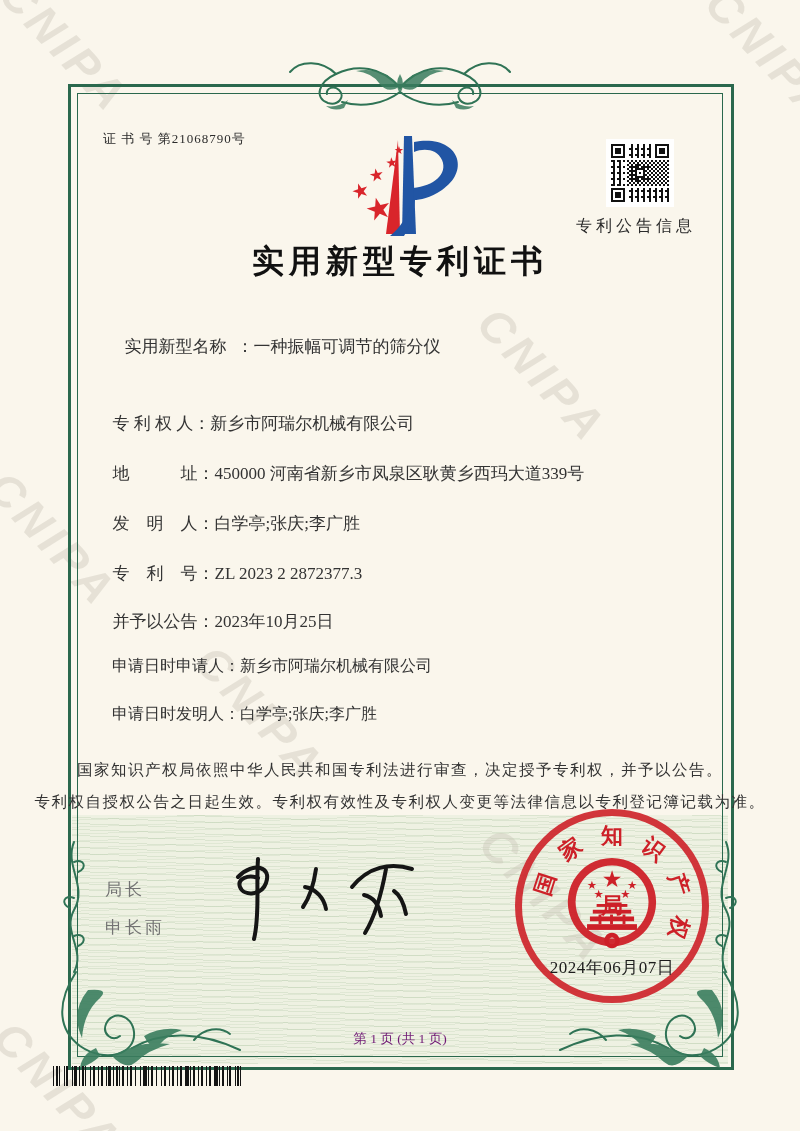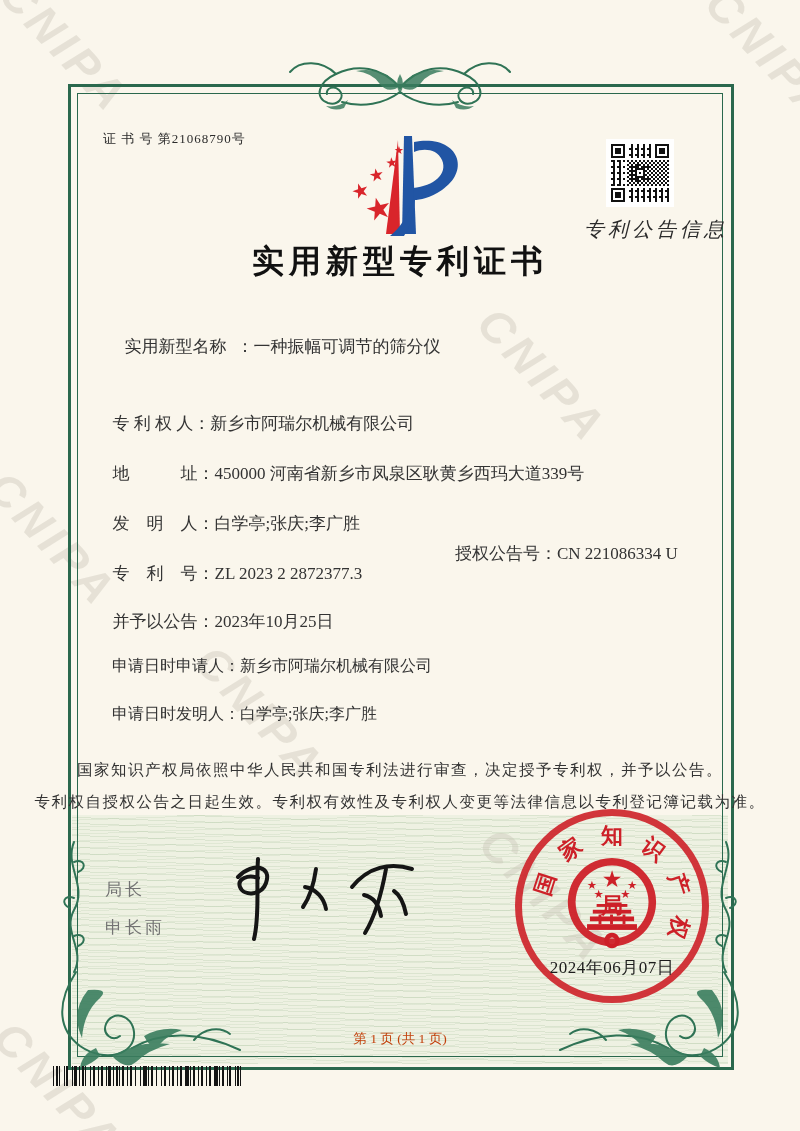--- a/index.html
+++ b/index.html
@@ -25,22 +25,22 @@
   .frame-inner{left:77px;top:93px;width:644px;height:962px;
       border:1px solid #2a684d;z-index:3;}
 
   .ornament{z-index:4;}
 
   
   .cert-no{left:103px;top:130px;font-size:13px;letter-spacing:1px;z-index:5;}
   .logo{left:330px;top:130px;z-index:5;}
   .qr-wrap{left:606px;top:139px;width:68px;height:68px;background:#fff;z-index:5;
       display:flex;align-items:center;justify-content:center;}
-  .qr-caption{left:576px;top:216px;width:160px;text-align:center;font-size:20px;
-      font-style:italic;letter-spacing:4px;z-index:5;}
+  .qr-caption{left:576px;top:216px;width:160px;text-align:left;font-size:16px;
+      letter-spacing:4px;z-index:5;}
 
   .title{left:0;top:240px;width:800px;text-align:center;font-size:32px;font-weight:bold;
       letter-spacing:5px;z-index:5;color:#111;}
 
   
   .row{left:104px;width:640px;font-size:17px;z-index:5;white-space:pre;color:#333;}
   .row .val{color:#333;}
   .pair2{position:absolute;left:351px;top:0;white-space:pre;}
 
   
@@ -62,21 +62,21 @@
   .seal-char:nth-child(2){transform:rotate(-72deg)  translateY(-70px);}
   .seal-char:nth-child(3){transform:rotate(-36deg)  translateY(-70px);}
   .seal-char:nth-child(4){transform:rotate(0deg)    translateY(-70px);}
   .seal-char:nth-child(5){transform:rotate(36deg)   translateY(-70px);}
   .seal-char:nth-child(6){transform:rotate(72deg)   translateY(-70px);}
   .seal-char:nth-child(7){transform:rotate(108deg)  translateY(-70px);}
   .seal-date{position:absolute;left:0;top:150px;width:100%;text-align:center;
       font-size:17px;color:#1c1c1c;letter-spacing:0.5px;}
 
   .footer-page{left:0;top:1030px;width:800px;text-align:center;font-size:13.5px;
-      z-index:5;color:#c2410c;}
+      z-index:5;color:#701a75;}
   .barcode{left:52px;top:1066px;z-index:5;}
 </style>
 </head>
 <body>
 
 <div class="wm" style="left:-18px;top:18px;">CNIPA</div>
 <div class="wm" style="left:688px;top:28px;">CNIPA</div>
 <div class="wm" style="left:460px;top:348px;">CNIPA</div>
 <div class="wm" style="left:-30px;top:512px;">CNIPA</div>
 <div class="wm" style="left:178px;top:686px;">CNIPA</div>
@@ -208,21 +208,20 @@
   <span>专 利 权 人：</span><span class="val">新乡市阿瑞尔机械有限公司</span>
 </div>
 <div class="abs row" style="top:442px;">
   <span>地　　　址：</span><span class="val">450000 河南省新乡市凤泉区耿黄乡西玛大道339号</span>
 </div>
 <div class="abs row" style="top:492px;">
   <span>发　明　人：</span><span class="val">白学亭;张庆;李广胜</span>
 </div>
 <div class="abs row" style="top:542px;">
   <span>专　利　号：</span><span class="val">ZL 2023 2 2872377.3</span>
-  <span class="pair2"><span>授权公告号：</span><span class="val">CN 221086334 U</span></span>
 </div>
 <div class="abs row" style="top:590px;">
   <span>并予以公告：</span><span class="val">2023年10月25日</span>
 </div>
 <div class="abs row" style="top:638px;font-size:16px;">
   <span>申请日时申请人：</span><span class="val">新乡市阿瑞尔机械有限公司</span>
 </div>
 <div class="abs row" style="top:686px;font-size:16px;">
   <span>申请日时发明人：</span><span class="val">白学亭;张庆;李广胜</span>
 </div>

